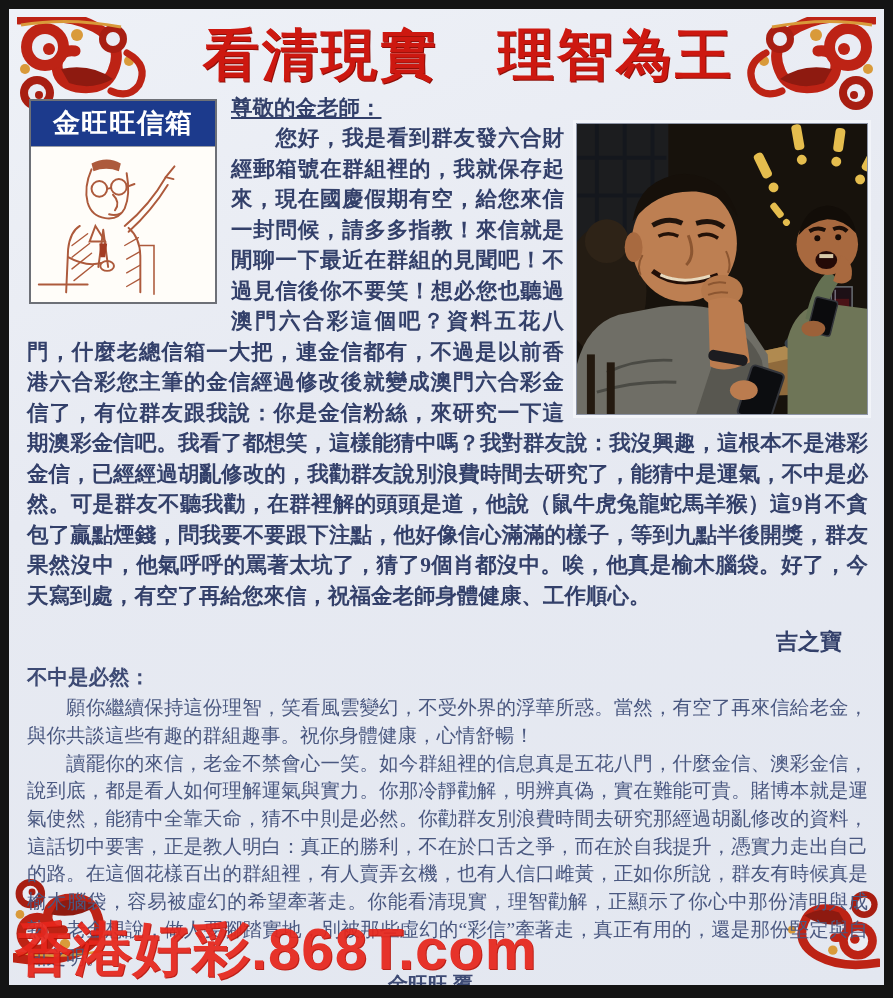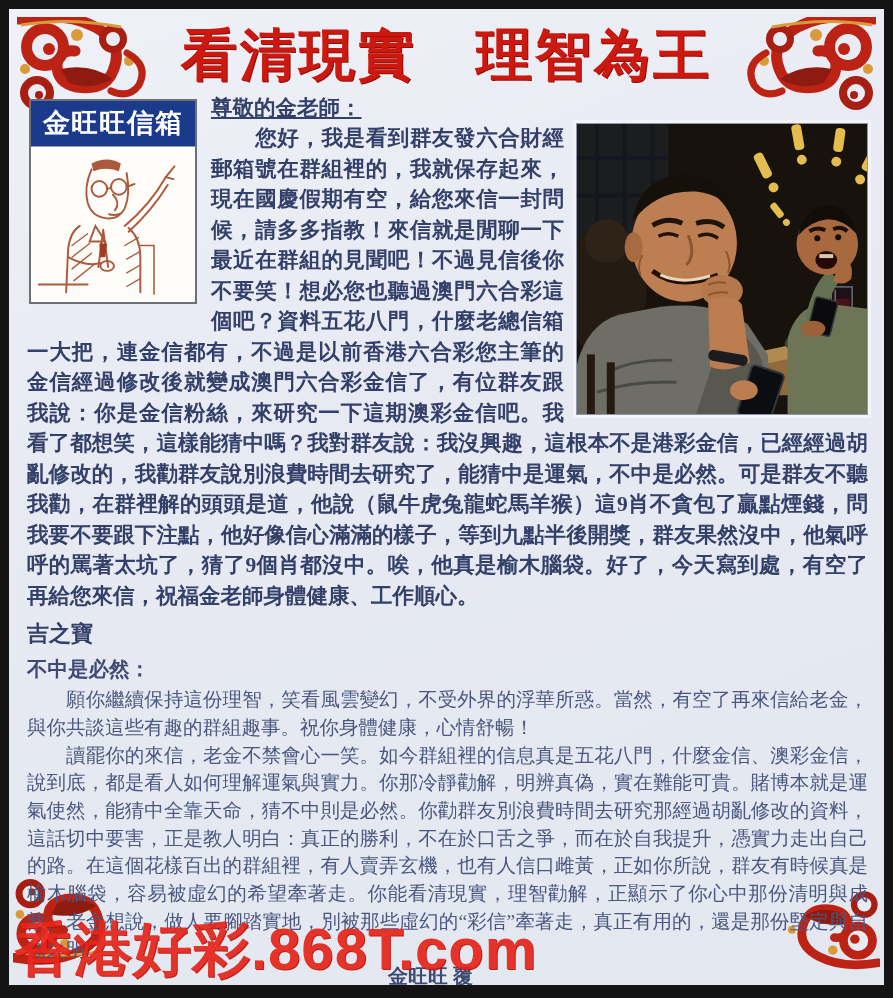--- a/index.html
+++ b/index.html
@@ -8,40 +8,40 @@
   .page{position:absolute;inset:0;box-sizing:border-box;
         border:9px solid #141414;border-bottom-width:13px;
         background:#e9ecf4;
         background-image:linear-gradient(160deg,#eef1f7 0%,#e7eaf2 40%,#e3e7f0 100%);
         overflow:hidden;}
   .corner{position:absolute;z-index:8;pointer-events:none;}
   .corner.tl{top:8px;left:8px;}
   .corner.tr{top:8px;right:8px;transform:scaleX(-1);}
   .corner.bl{bottom:12px;left:4px;transform:scaleY(-1);}
   .corner.br{bottom:12px;right:4px;transform:scale(-1,-1);}
-  .title{margin:16px 150px 6px;text-align:center;
+  .title{margin:16px 150px 6px;text-align:right;
          font-size:56px;font-weight:900;color:#cd1810;
          letter-spacing:3px;line-height:1.1;white-space:nowrap;
          text-shadow:1px 1px 0 #8e0f08;}
   .content{position:relative;z-index:12;padding:0 16px 0 18px;}
   
-  .sidebar{float:left;width:168px;margin:6px 14px 8px 2px;
+  .sidebar{float:left;width:188px;margin:6px 14px 8px 2px;
            border:2px solid #6d7077;background:#fdfdfb;box-sizing:border-box;}
   .sidebar-header{background:#1c3a8c;color:#fff;text-align:center;
                   font-size:27px;font-weight:800;padding:4px 0 5px;
                   letter-spacing:1px;font-family:"Liberation Sans","DejaVu Sans",sans-serif;}
   .sidebar-art{height:155px;background:#fffdf9;border-top:1px solid #9a9da5;}
   .photo{float:right;width:292px;height:292px;margin:30px 0 10px 12px;
          border:1px solid #8e95a6;box-shadow:0 0 0 3px #f2f4f9;box-sizing:border-box;
          background:#17120c;}
   .photo svg{display:block;}
   .letter-text{font-size:21.5px;line-height:1.42;color:#33406a;
                text-align:justify;font-weight:600;}
   .salutation{text-align:left;text-decoration:underline;}
-  .sig-letter{clear:right;text-align:left;padding-right:26px;margin:8px 0 2px;
+  .sig-letter{clear:right;text-align:right;padding-right:26px;margin:16px 0 2px;
               font-size:22px;color:#33406a;font-weight:700;}
   .reply{clear:both;margin-top:6px;}
   .reply-salutation{font-size:20.5px;color:#3d4a74;font-weight:600;margin-bottom:3px;}
   .reply-text{font-size:19.5px;line-height:1.42;color:#4a5880;
               text-align:justify;font-weight:500;}
   .sig-reply{text-align:center;padding-right:34px;margin-top:0px;
              font-size:20px;color:#3d4a74;font-weight:700;}
   .footer-notice{text-align:center;margin-top:2px;
                  font-size:22px;font-weight:700;color:#c53a2c;letter-spacing:1px;}
   .watermark{position:absolute;left:6px;bottom:-4px;z-index:40;

